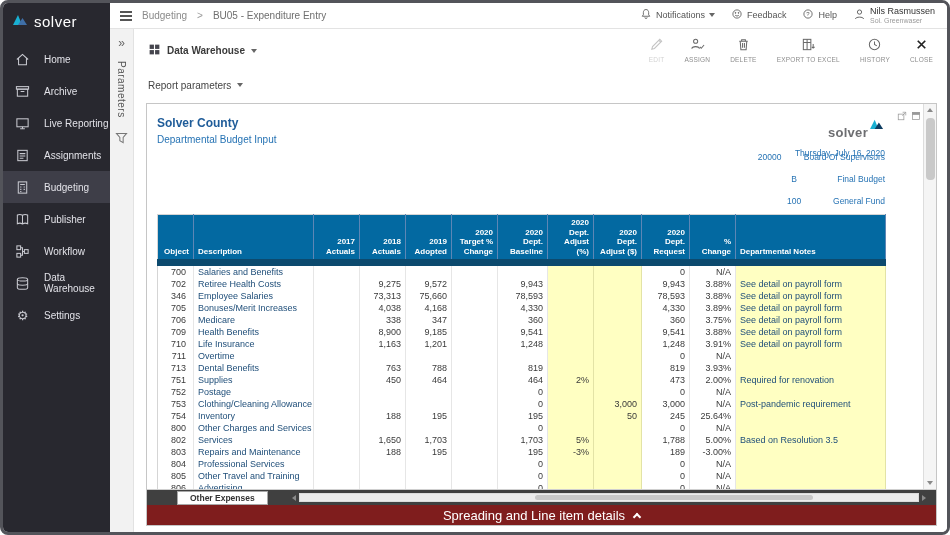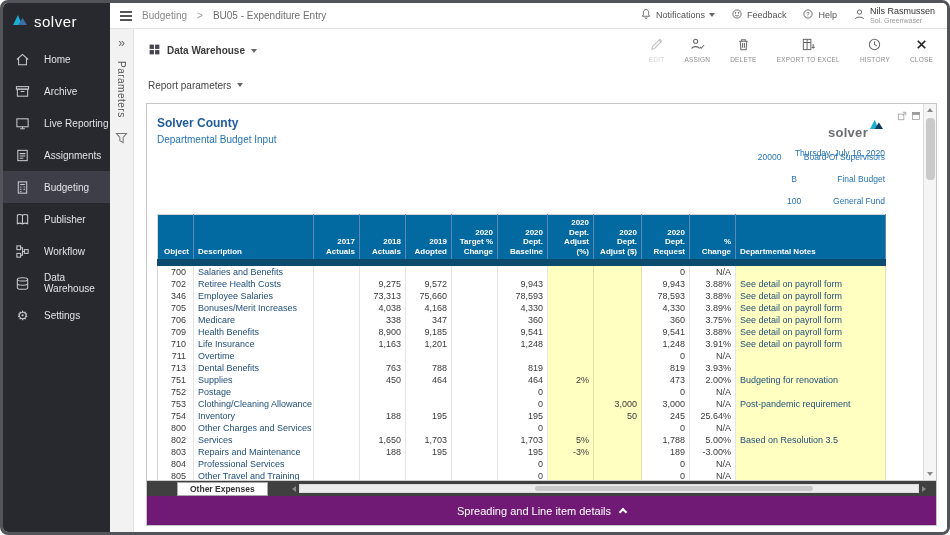--- a/index.html
+++ b/index.html
@@ -87,21 +87,21 @@
   .c-yellow { background:#ffffc2; border-right:1px solid #e3e3a6 !important; }
 
   .sheet-row { height:16px; border-top:1px solid #cfcfcf; background:#404040; display:flex; align-items:center; flex-shrink:0; }
   .sheet-tab { margin-left:30px; background:#fff; border:1px solid #a8a8a8; height:14px; display:flex; align-items:center; padding:0 12px; font-size:8.5px; font-weight:bold; color:#333; cursor:pointer; }
   .hscroll { flex:1; display:flex; align-items:center; gap:3px; margin:0 10px 0 24px; }
   .tri-left { width:0; height:0; border-top:3px solid transparent; border-bottom:3px solid transparent; border-right:4px solid #8a8a8a; cursor:pointer; }
   .tri-right { width:0; height:0; border-top:3px solid transparent; border-bottom:3px solid transparent; border-left:4px solid #8a8a8a; cursor:pointer; }
   .hs-track { flex:1; height:9px; background:#ececec; border:1px solid #dcdcdc; position:relative; }
   .hs-thumb { position:absolute; top:1px; left:38%; width:45%; height:5px; background:#c8c8c8; border-radius:3px; cursor:grab; }
 
-  .footer-bar { height:29px; background:#701a75; color:#fff; display:flex; align-items:center; justify-content:center; gap:9px; font-size:11px; cursor:pointer; flex-shrink:0; }
+  .footer-bar { height:20px; background:#7f1d1d; color:#fff; display:flex; align-items:center; justify-content:center; gap:9px; font-size:13px; cursor:pointer; flex-shrink:0; }
   .chev-up { width:6px; height:6px; border-style:solid; border-color:#fff; border-width:2px 2px 0 0; transform:rotate(-45deg); margin-top:3px; }
 </style>
 </head>
 <body>
 
 <div class="window">
 
   <aside class="sidebar">
     <div class="logo-row">
       <span>
@@ -553,21 +553,21 @@
                         <td class="c-desc">Supplies</td>
                         <td class="c-num"></td>
                         <td class="c-num">450</td>
                         <td class="c-num">464</td>
                         <td class="c-num"></td>
                         <td class="c-num">464</td>
                         <td class="c-num c-yellow">2%</td>
                         <td class="c-num c-yellow"></td>
                         <td class="c-num">473</td>
                         <td class="c-num">2.00%</td>
-                        <td class="c-notes c-yellow">Budgeting for renovation</td>
+                        <td class="c-notes c-yellow">Required for renovation</td>
                       </tr>
                       <tr>
                         <td class="c-obj">752</td>
                         <td class="c-desc">Postage</td>
                         <td class="c-num"></td>
                         <td class="c-num"></td>
                         <td class="c-num"></td>
                         <td class="c-num"></td>
                         <td class="c-num">0</td>
                         <td class="c-num c-yellow"></td>

